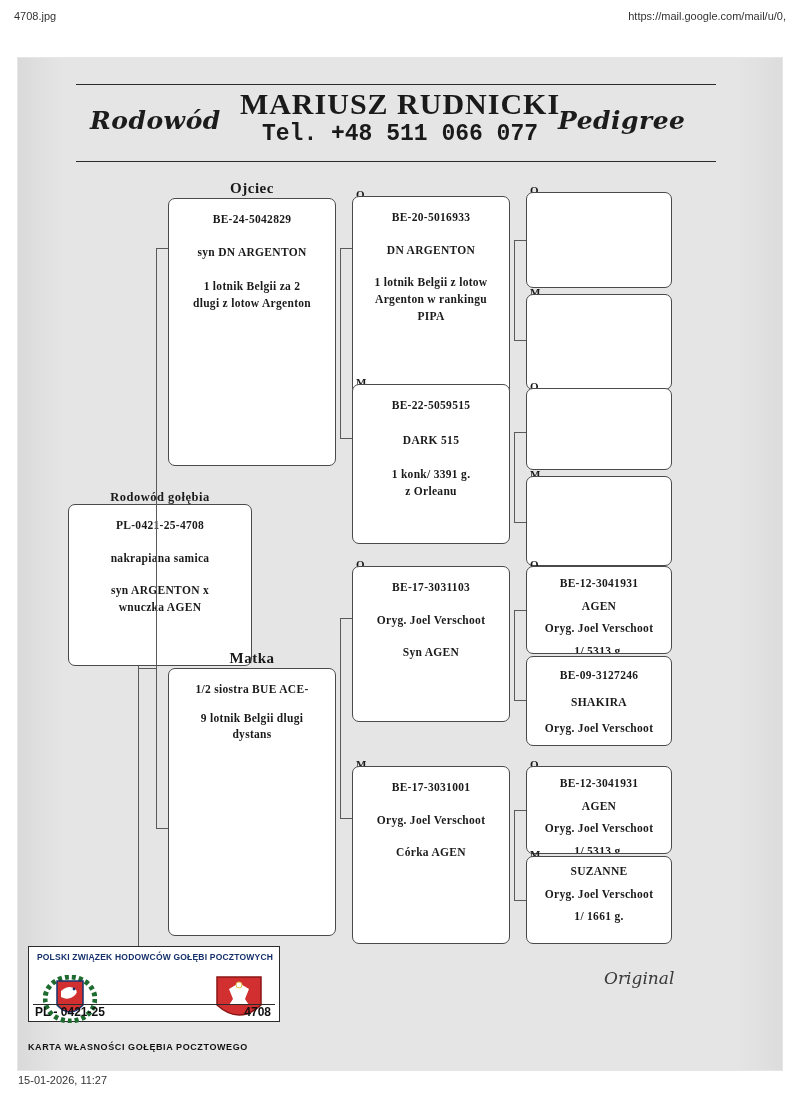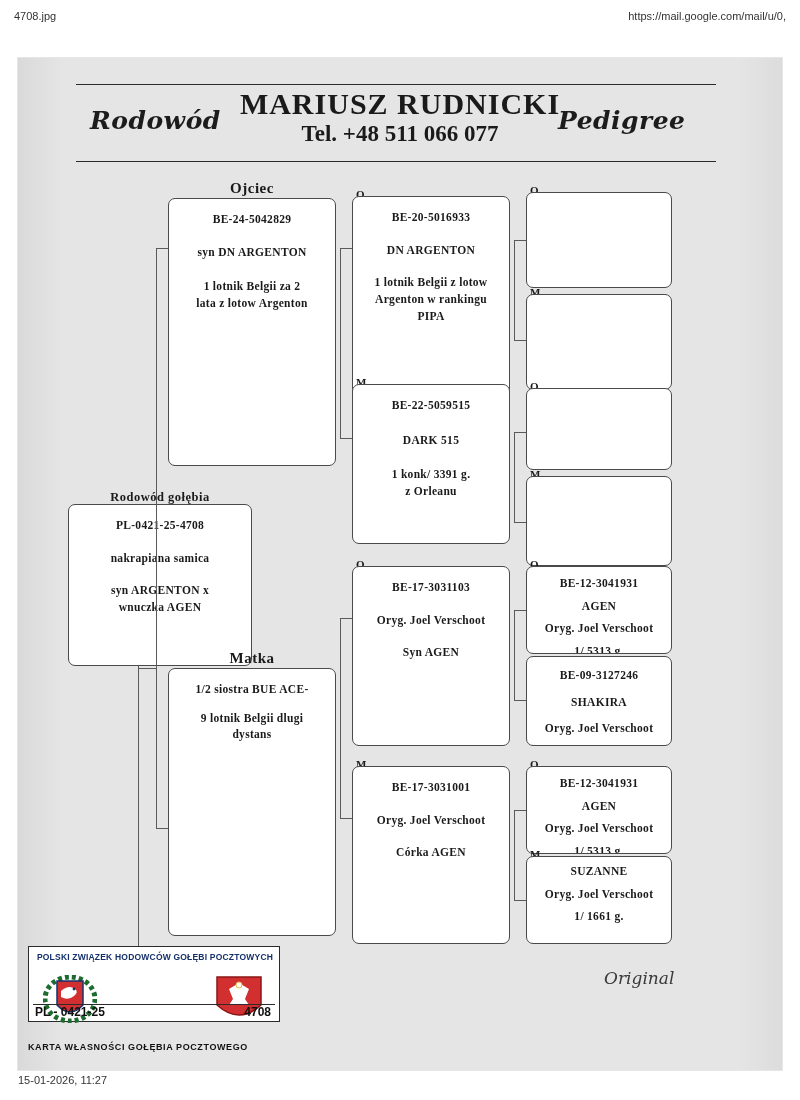--- a/index.html
+++ b/index.html
@@ -74,21 +74,21 @@
     text-align: center;
   }
   .breeder-name {
     font-family: "Liberation Serif", serif;
     font-size: 30px;
     font-weight: bold;
     letter-spacing: 1px;
     line-height: 1.05;
   }
   .breeder-phone {
-    font-family: Liberation Serif, serif;
+    font-family: Liberation Mono, monospace;
     font-size: 23px;
     font-weight: bold;
     line-height: 1.25;
   }
   .script-word {
     position: absolute;
     font-family: "DejaVu Serif", serif;
     font-style: italic;
     font-weight: bold;
     font-size: 25px;
@@ -253,21 +253,21 @@
     <span class="ln" style="margin-top:16px;">nakrapiana samica</span>
     <span class="ln" style="margin-top:16px;">syn ARGENTON x</span>
     <span class="ln">wnuczka AGEN</span>
   </div>
 
   <div class="section-label" style="top:122px; left:150px; width:168px;">Ojciec</div>
   <div class="box" style="top:140px; left:150px; width:168px; height:268px;">
     <span class="ln pad-top">BE-24-5042829</span>
     <span class="ln" style="margin-top:16px;">syn DN ARGENTON</span>
     <span class="ln" style="margin-top:18px;">1 lotnik Belgii za 2</span>
-    <span class="ln">lata z lotow Argenton</span>
+    <span class="ln">dlugi z lotow Argenton</span>
   </div>
 
   <div class="section-label" style="top:592px; left:150px; width:168px;">Matka</div>
   <div class="box" style="top:610px; left:150px; width:168px; height:268px;">
     <span class="ln" style="margin-top:12px;">1/2 siostra BUE ACE-</span>
     <span class="ln" style="margin-top:12px;">9 lotnik Belgii dlugi</span>
     <span class="ln">dystans</span>
   </div>
 
   <div class="sex" style="top:130px; left:338px;">O</div>
@@ -281,21 +281,21 @@
 
   <div class="sex" style="top:318px; left:338px;">M</div>
   <div class="box" style="top:326px; left:334px; width:158px; height:160px;">
     <span class="ln pad-top">BE-22-5059515</span>
     <span class="ln" style="margin-top:18px;">DARK 515</span>
     <span class="ln" style="margin-top:18px;">1 konk/ 3391 g.</span>
     <span class="ln">z Orleanu</span>
   </div>
 
   <div class="sex" style="top:500px; left:338px;">O</div>
-  <div class="box" style="top:508px; left:334px; width:158px; height:180px;">
+  <div class="box" style="top:508px; left:334px; width:158px; height:156px;">
     <span class="ln pad-top">BE-17-3031103</span>
     <span class="ln" style="margin-top:16px;">Oryg. Joel Verschoot</span>
     <span class="ln" style="margin-top:16px;">Syn AGEN</span>
   </div>
 
   <div class="sex" style="top:700px; left:338px;">M</div>
   <div class="box" style="top:708px; left:334px; width:158px; height:178px;">
     <span class="ln pad-top">BE-17-3031001</span>
     <span class="ln" style="margin-top:16px;">Oryg. Joel Verschoot</span>
     <span class="ln" style="margin-top:16px;">Córka AGEN</span>

